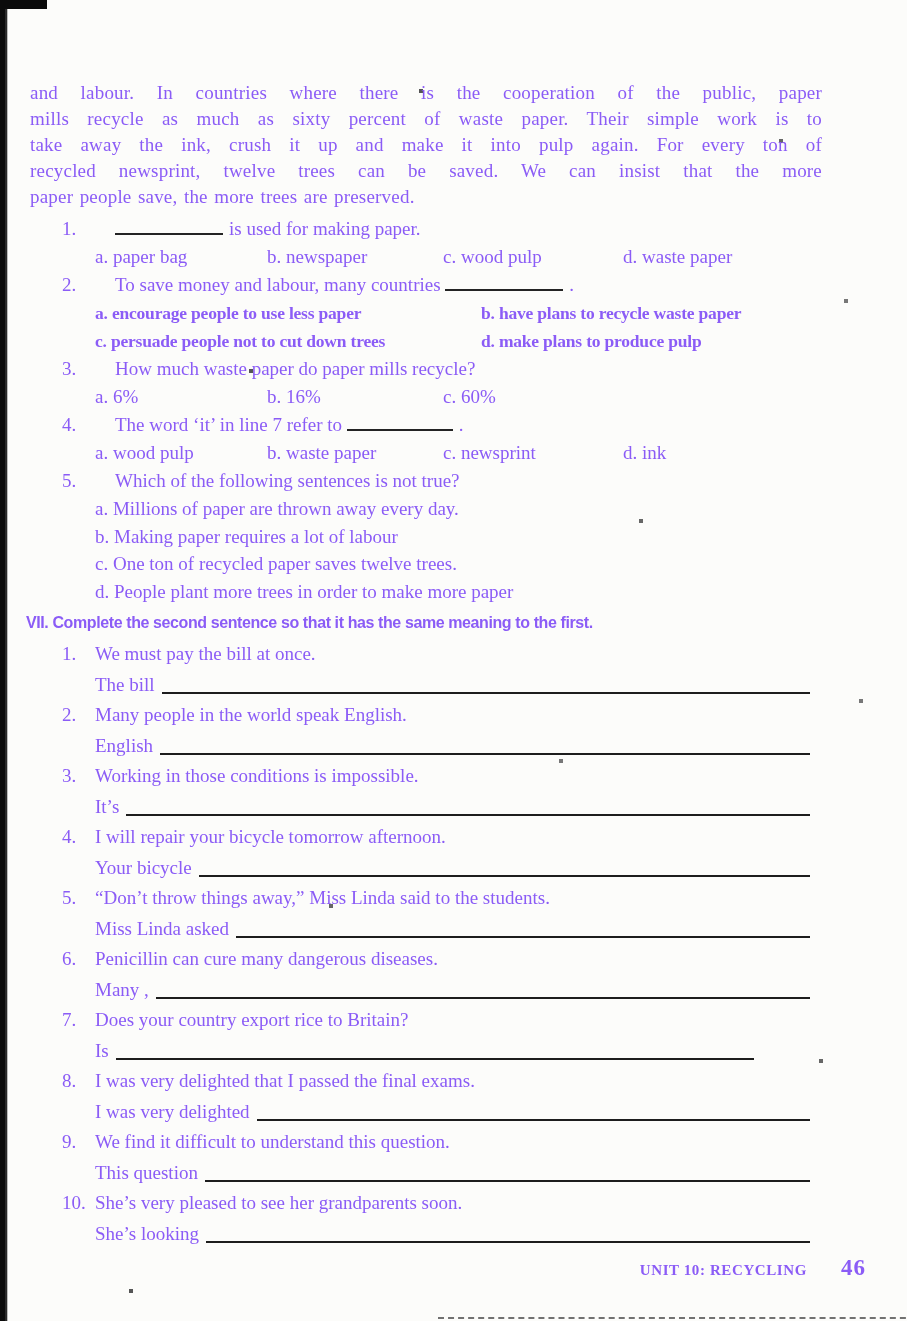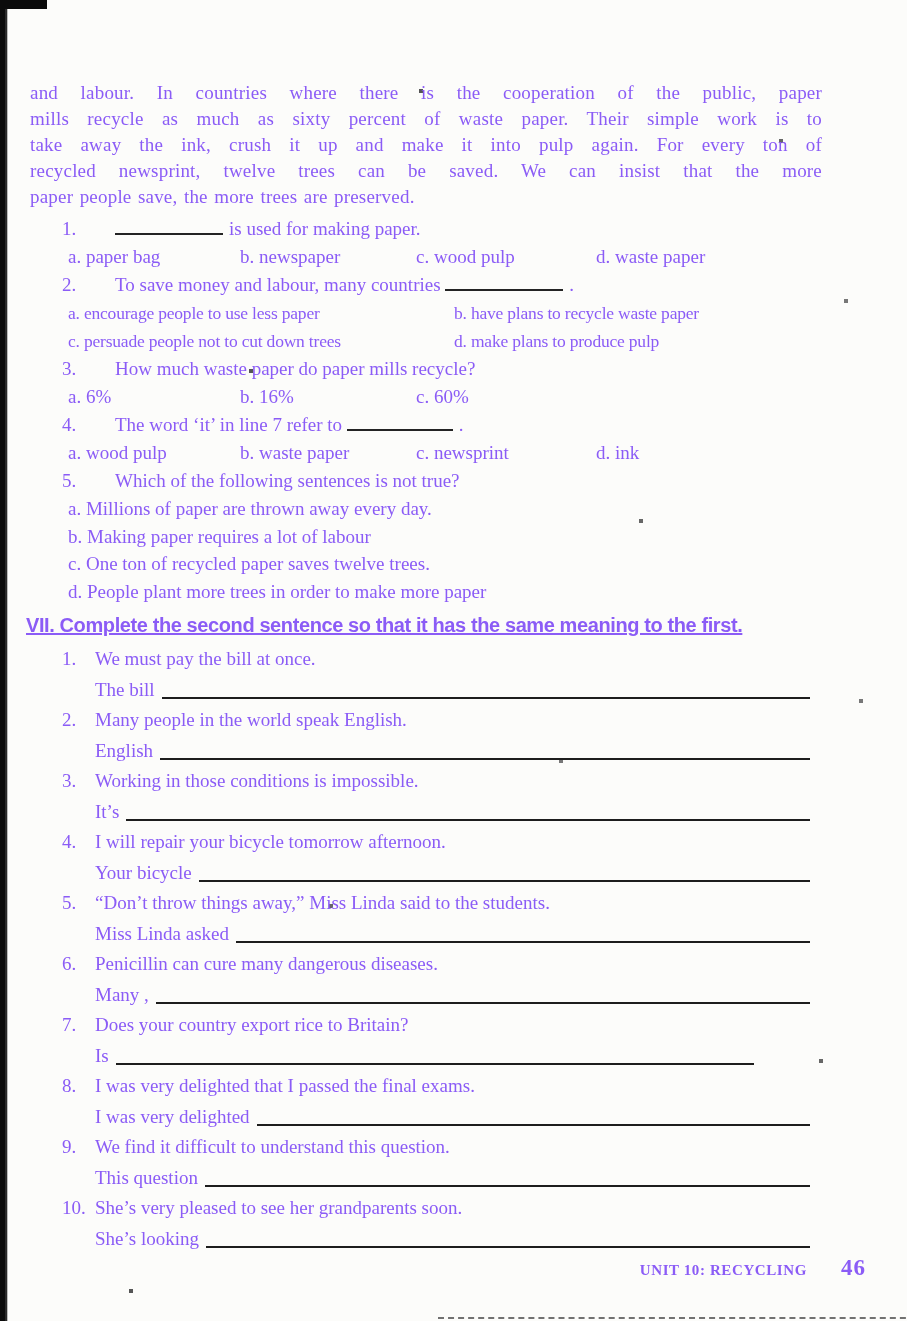--- a/index.html
+++ b/index.html
@@ -27,29 +27,29 @@
            text-align:justify; text-align-last:justify; white-space:normal; }
   .pline.last { text-align-last:left; }
 
   
   .mcq { margin-top:5px; }
   .q-head { display:flex; font-size:19px; line-height:28px; }
   .q-num { flex:0 0 65px; box-sizing:border-box; padding-left:32px; }
   .q-stem { flex:1;margin-left:20px; }
   .blank-inline { display:inline-block; border-bottom:2px solid #242424; height:15px;
                   vertical-align:baseline; margin:0 6px 0 0; }
-  .opts { margin-left:38px; font-size:19px; line-height:28px; }
+  .opts { margin-left:65px; font-size:19px; line-height:28px; }
   .opts.row4 { display:grid; grid-template-columns:172px 176px 180px 1fr; }
-  .opts.grid2 { display:grid; grid-template-columns:386px 1fr; font-size:17.5px; letter-spacing:-.2px; }
+  .opts.grid2 { display:grid; grid-template-columns:386px 1fr; font-size:17.5px; letter-spacing:-.2px;font-weight:bold; }
   .opts.stack .opt { display:block; line-height:27.6px; }
 
   
   .s7-heading { font-family:"Liberation Sans","DejaVu Sans",sans-serif; font-weight:700;
-                font-size:20px; letter-spacing:-.4px; white-space:nowrap; width:830px;
-                margin:9px 0 7px -4px;text-decoration:underline; }
+                font-size:16px; letter-spacing:-.4px; white-space:nowrap; width:830px;
+                margin:9px 0 7px -4px; }
   .s7-item .sent { display:flex; font-size:19px; line-height:29px; margin-top:2px; }
   .s7-item .sent .q-num { flex:0 0 65px; }
   .s7-item .ans { display:flex; align-items:flex-end; height:30px; margin-left:65px; font-size:19px; }
   .s7-item .ans .stem { white-space:pre; padding-right:7px; line-height:26px; }
   .blank-line { flex:1; border-bottom:2px solid #1d1d1d; height:2px; margin:0 12px 4px 0; }
   .blank-line.short { margin-right:68px; }
 
   
   .footer { position:absolute; top:1255px; right:78px; display:flex; align-items:baseline; gap:34px; }
   .unit { font-weight:700; font-size:15px; letter-spacing:.6px; }

